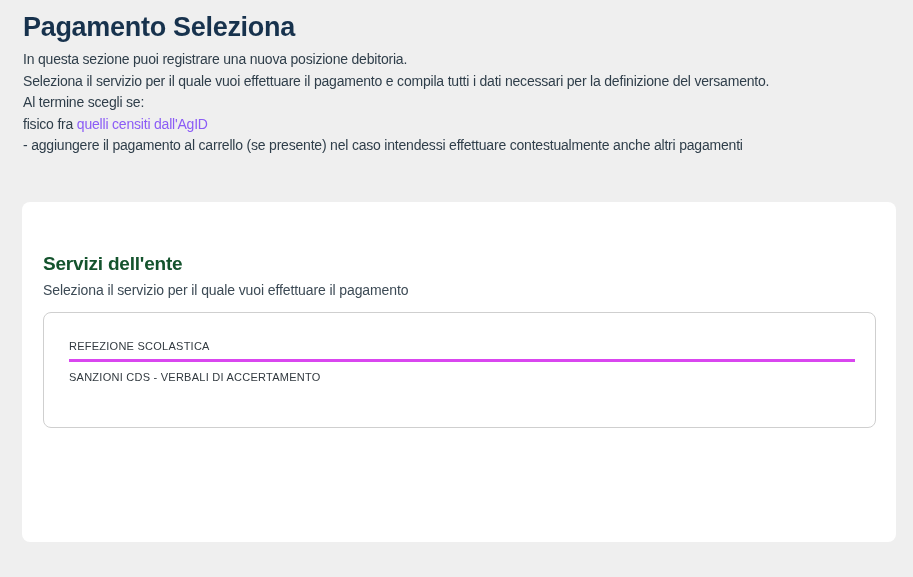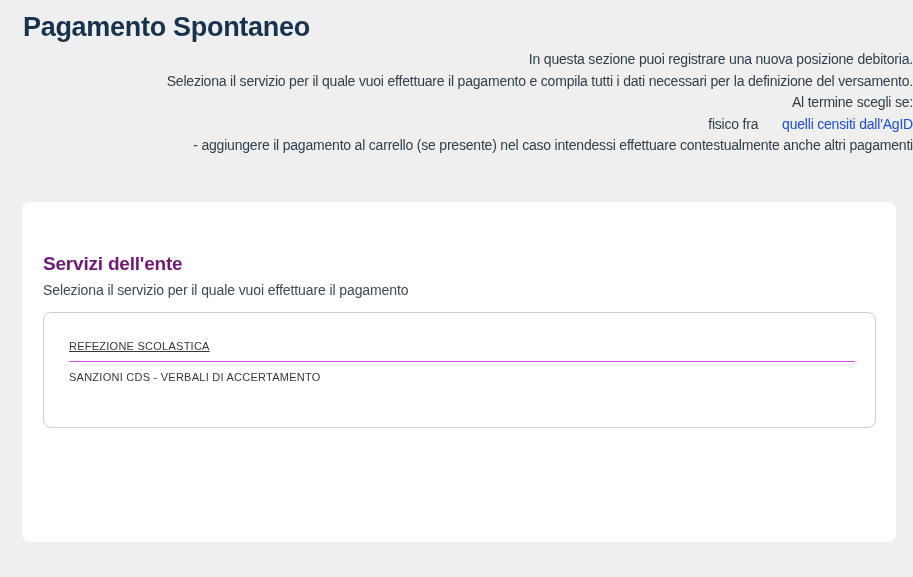--- a/index.html
+++ b/index.html
@@ -28,43 +28,41 @@
   .intro {
     margin-top: 7px;
     padding: 0 0 0 23px;
   }
   .intro-line {
     white-space: nowrap;
     font-size: 14px;
     line-height: 21.5px;
     letter-spacing: -0.2px;
     color: #2f3e4a;
-    text-align: right;
   }
   .agid-link {
-    color: #1d4ed8;
+    color: #8b5cf6;
     text-decoration: none;
     cursor: pointer;
-    margin-left: 20px;
   }
   .services-card {
     margin: 45px 17px 0 22px;
     width: 874px;
     height: 340px;
     background: #ffffff;
     border-radius: 8px;
     padding: 50px 20px 0 21px;
   }
   .services-heading {
     margin: 0;
     font-size: 19px;
     line-height: 23px;
     font-weight: 700;
     letter-spacing: -0.2px;
-    color: #701a75;
+    color: #14532d;
   }
   .services-subheading {
     margin: 6px 0 0 0;
     font-size: 14px;
     line-height: 18px;
     letter-spacing: -0.1px;
     color: #3c4a55;
   }
   .services-list {
     margin: 13px 0 0 0;
@@ -79,31 +77,30 @@
     height: 31px;
     line-height: 31px;
     font-size: 11px;
     letter-spacing: 0.25px;
     color: #31393f;
     cursor: pointer;
     white-space: nowrap;
     overflow: hidden;
   }
   .service-item:not(:last-child) {
-    border-bottom: 1px solid #d946ef;
-    text-decoration: underline;
+    border-bottom: 3px solid #d946ef;
   }
 </style>
 </head>
 <body>
 
 <div>
 
   <header class="page-header">
-    <h1 class="page-title">Pagamento Spontaneo</h1>
+    <h1 class="page-title">Pagamento Seleziona</h1>
   </header>
 
   <div class="intro">
     <div class="intro-line">In questa sezione puoi registrare una nuova posizione debitoria.</div>
     <div class="intro-line">Seleziona il servizio per il quale vuoi effettuare il pagamento e compila tutti i dati necessari per la definizione del versamento.</div>
     <div class="intro-line">Al termine scegli se:</div>
     <div class="intro-line"><span>fisico fra </span><a href="#" class="agid-link">quelli censiti dall'AgID</a></div>
     <div class="intro-line">- aggiungere il pagamento al carrello (se presente) nel caso intendessi effettuare contestualmente anche altri pagamenti</div>
   </div>
 

